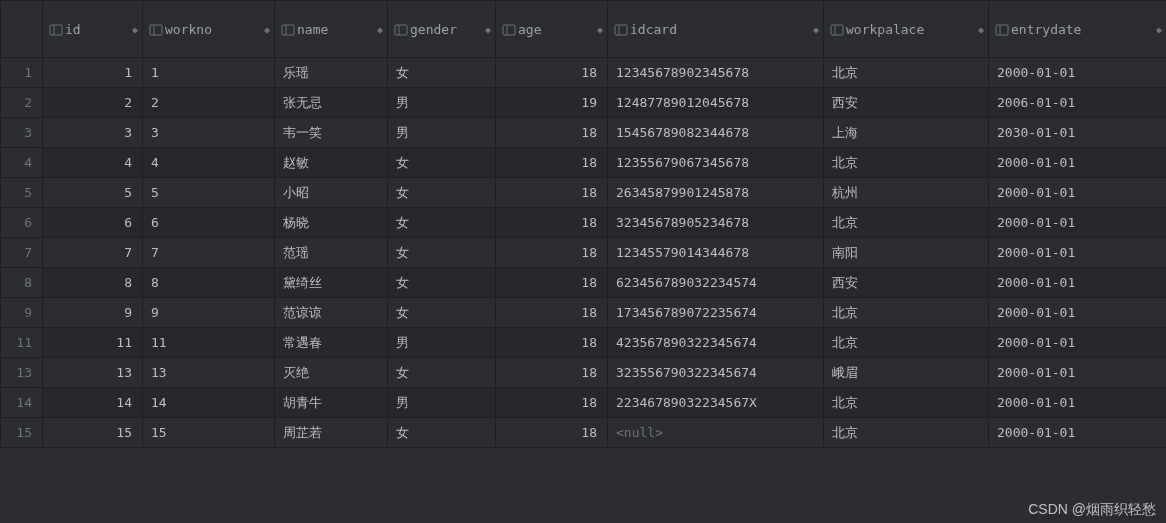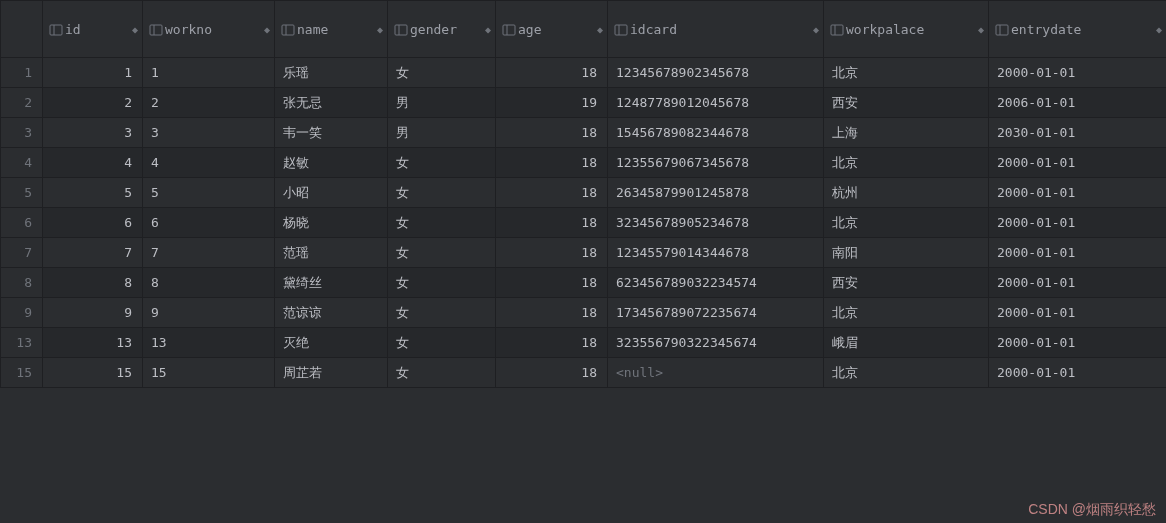--- a/index.html
+++ b/index.html
@@ -91,21 +91,21 @@
       text-align: right;
       padding-right: 10px;
     }
     .null-val {
       color: #6f737a;
     }
     .watermark {
       position: absolute;
       bottom: 4px;
       right: 10px;
-      color: #fca5a5;
+      color: #ffffff;
       font-size: 14px;
       font-family: sans-serif;
       opacity: 0.7;
     }
   </style>
 </head>
 <body>
 
 <div class="table-container">
   <table>
@@ -251,28 +251,50 @@
           <td class="num-cell">9</td>
           <td>9</td>
           <td>范谅谅</td>
           <td>女</td>
           <td class="num-cell">18</td>
           <td>173456789072235674</td>
           <td>北京</td>
           <td>2000-01-01</td>
         </tr>
         <tr>
+          <td class="row-num">11</td>
+          <td class="num-cell">11</td>
+          <td>11</td>
+          <td>常遇春</td>
+          <td>男</td>
+          <td class="num-cell">18</td>
+          <td>423567890322345674</td>
+          <td>北京</td>
+          <td>2000-01-01</td>
+        </tr>
+        <tr>
           <td class="row-num">13</td>
           <td class="num-cell">13</td>
           <td>13</td>
           <td>灭绝</td>
           <td>女</td>
           <td class="num-cell">18</td>
           <td>323556790322345674</td>
           <td>峨眉</td>
+          <td>2000-01-01</td>
+        </tr>
+        <tr>
+          <td class="row-num">14</td>
+          <td class="num-cell">14</td>
+          <td>14</td>
+          <td>胡青牛</td>
+          <td>男</td>
+          <td class="num-cell">18</td>
+          <td>22346789032234567X</td>
+          <td>北京</td>
           <td>2000-01-01</td>
         </tr>
         <tr>
           <td class="row-num">15</td>
           <td class="num-cell">15</td>
           <td>15</td>
           <td>周芷若</td>
           <td>女</td>
           <td class="num-cell">18</td>
           <td class="null-val">&lt;null&gt;</td>

